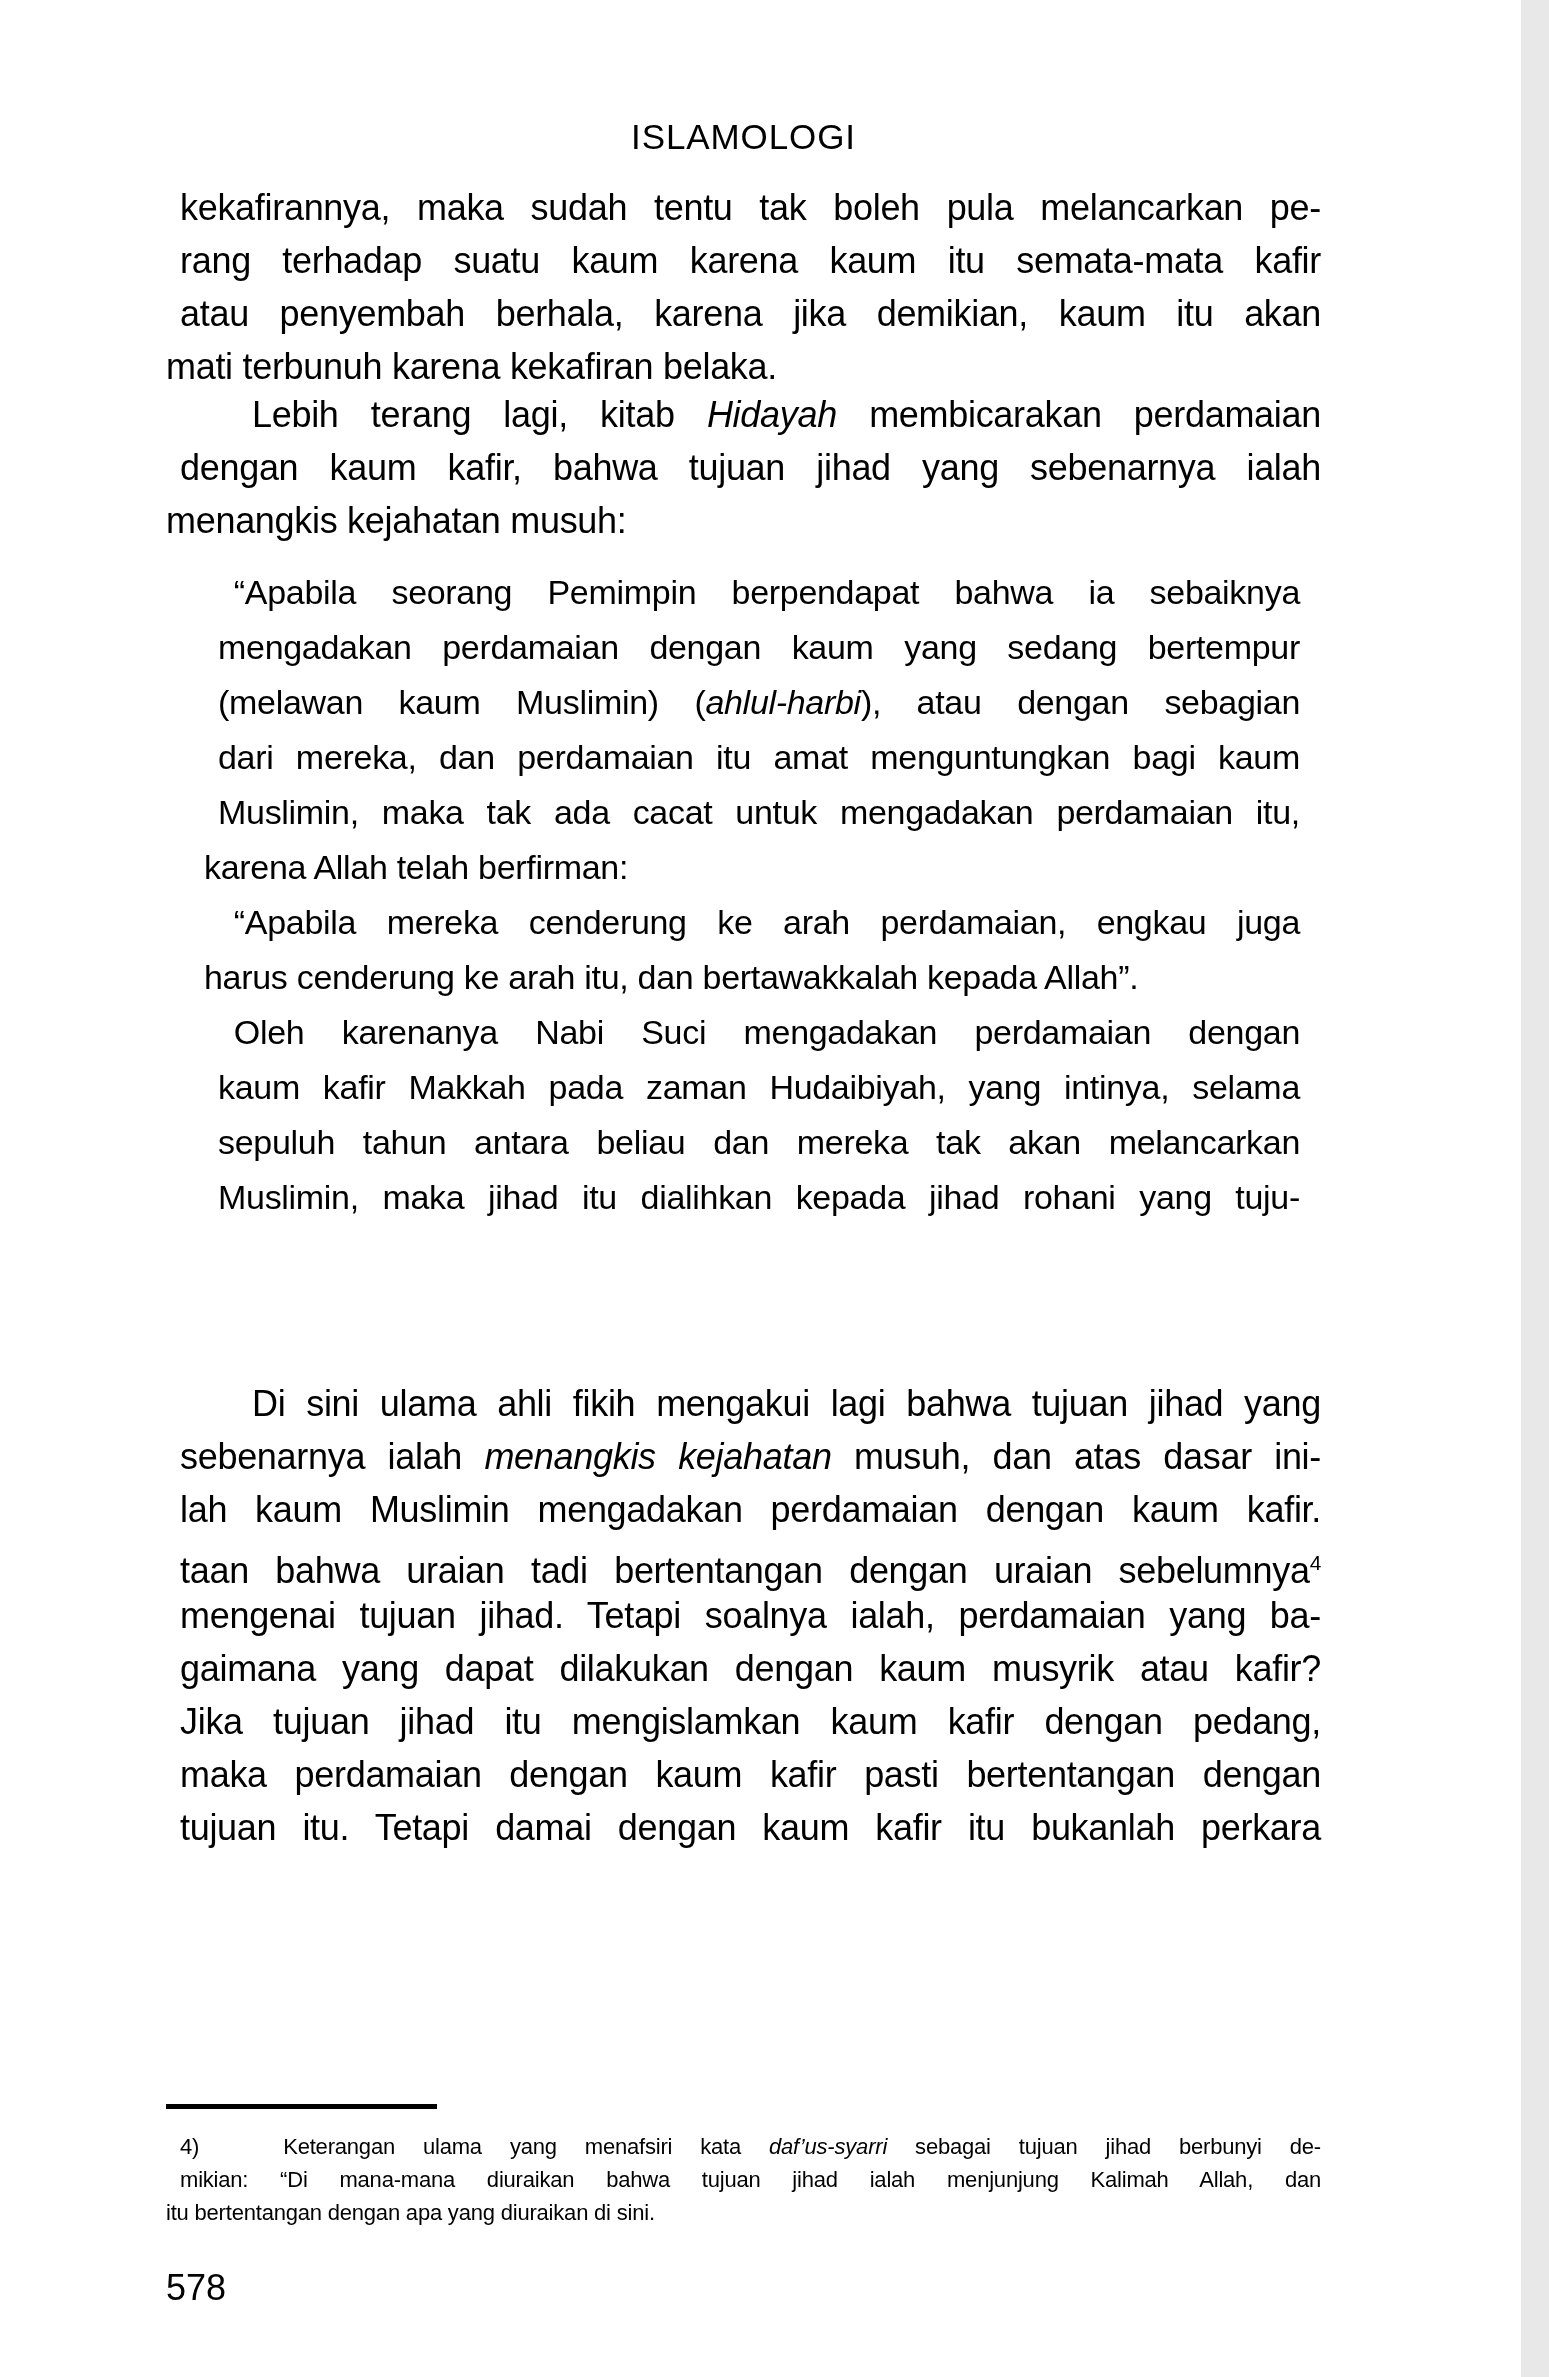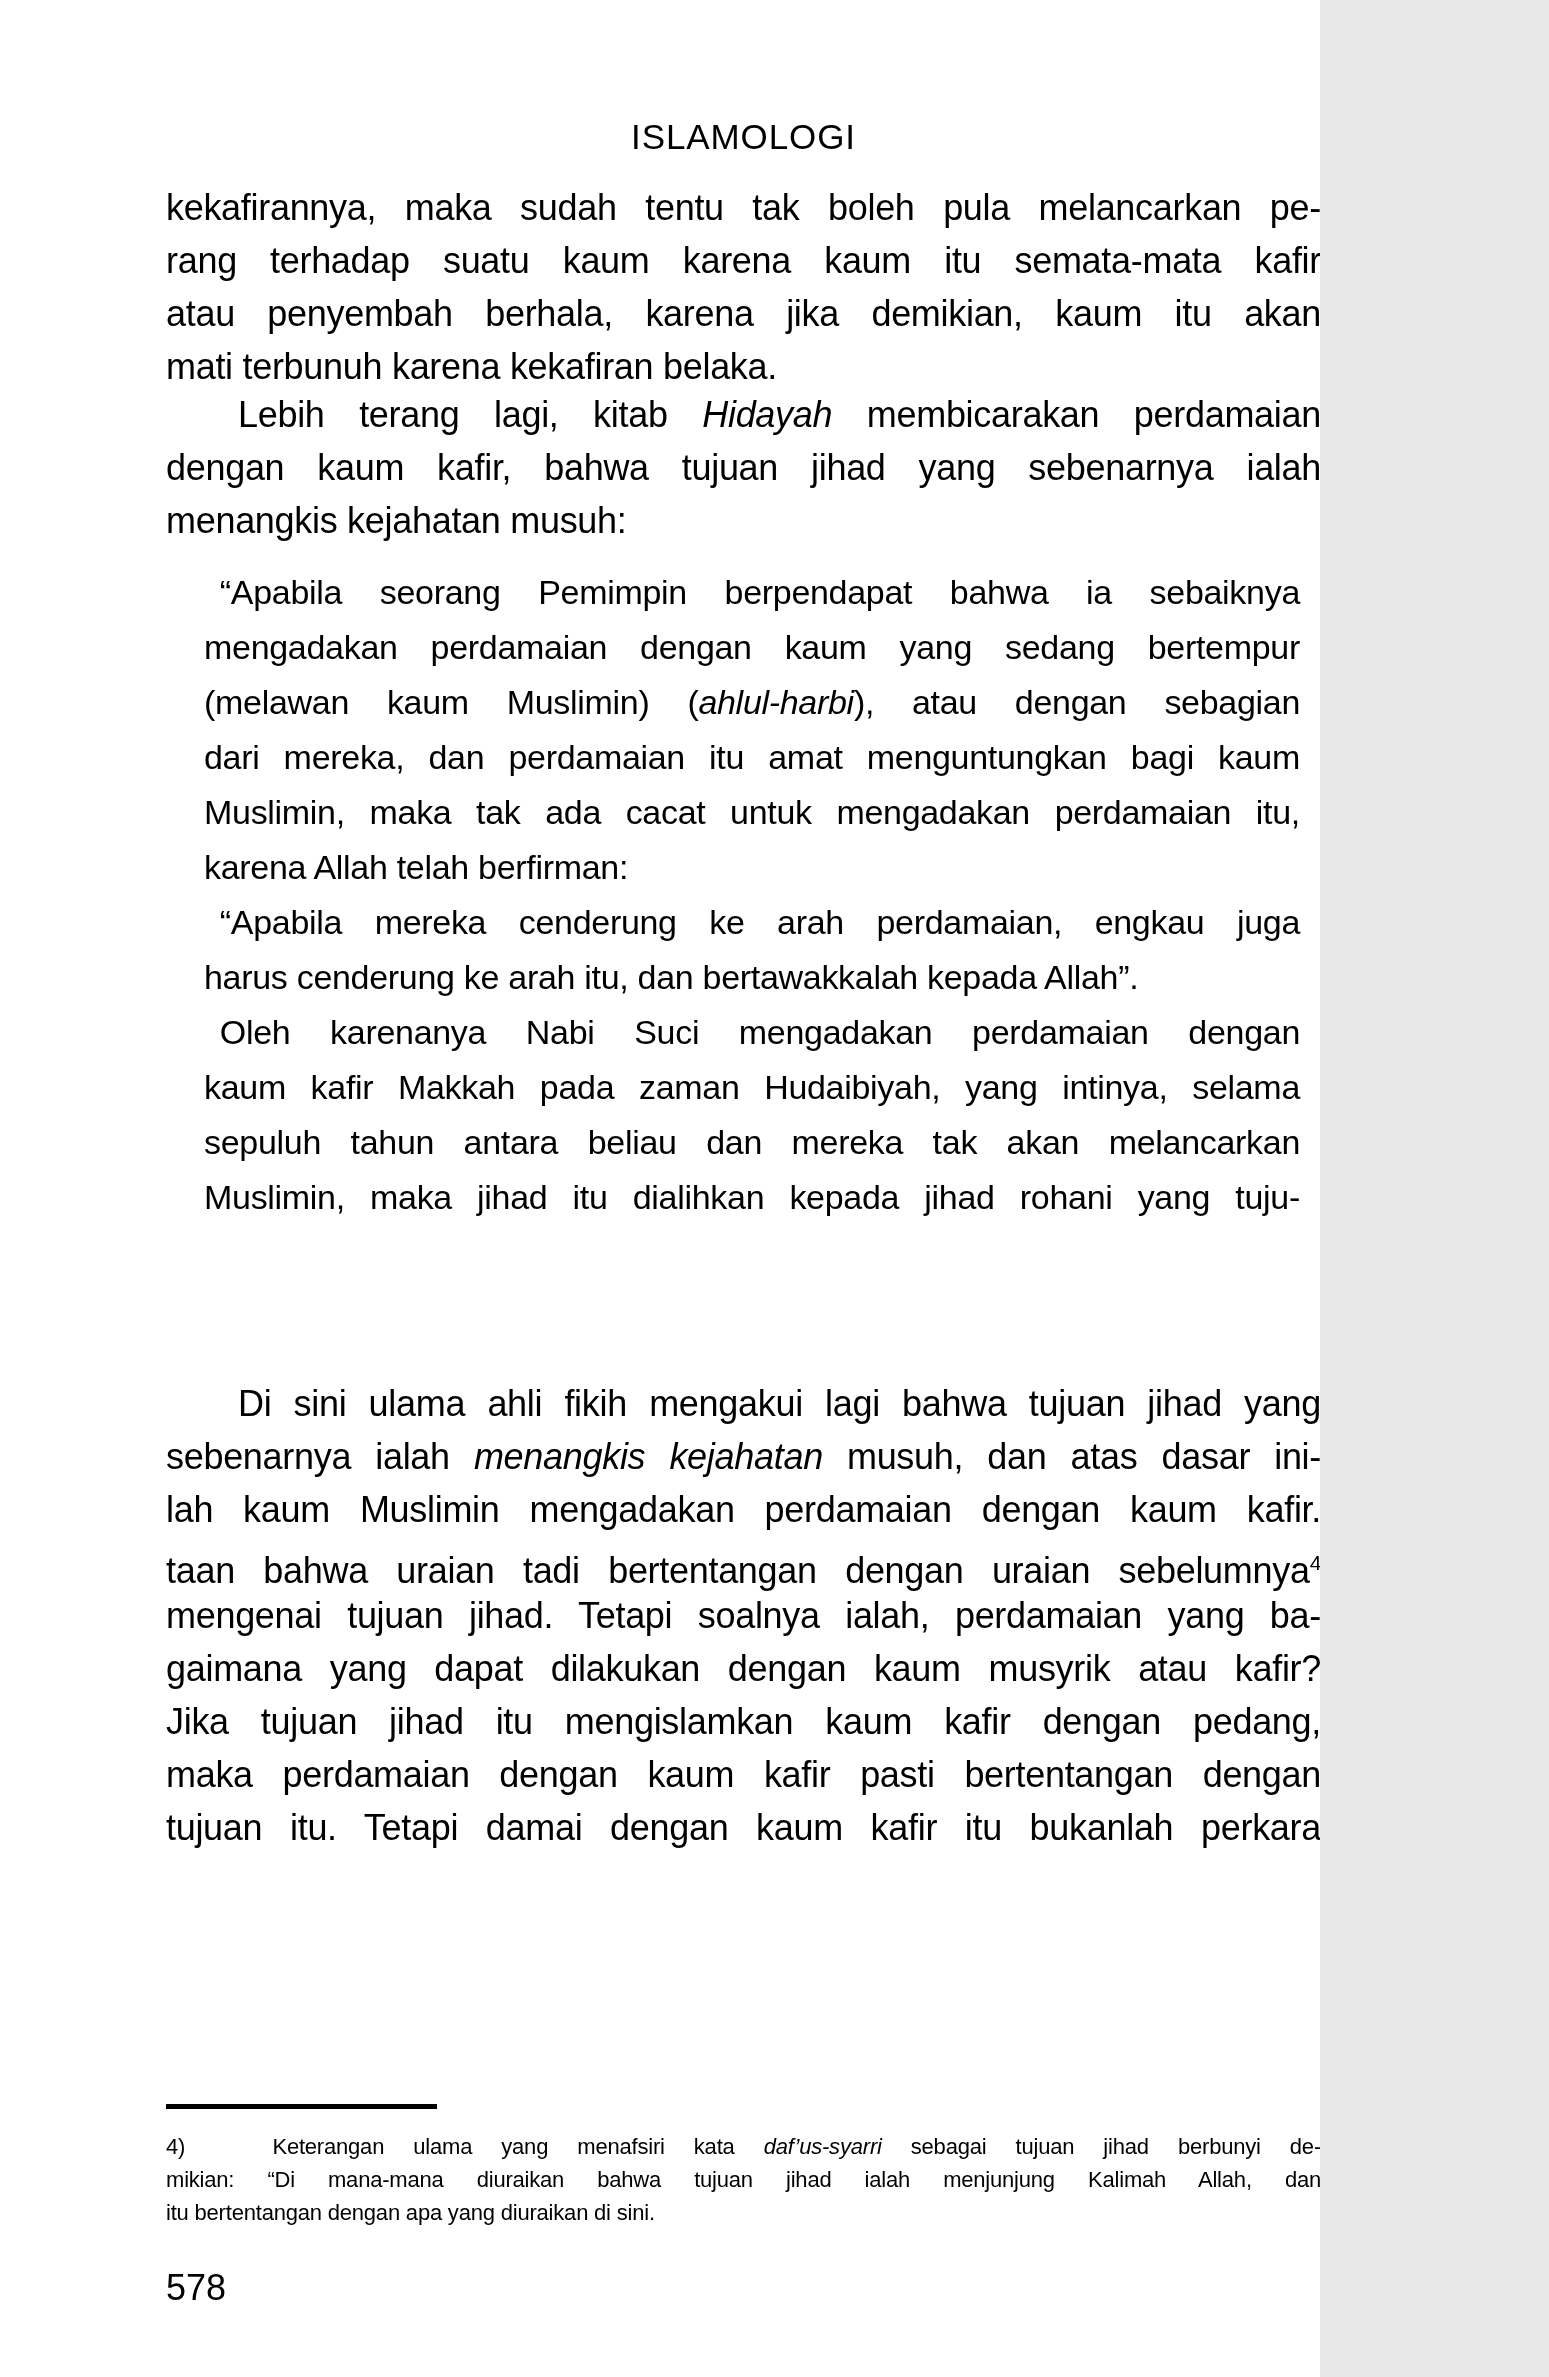--- a/index.html
+++ b/index.html
@@ -1,18 +1,18 @@
 <!DOCTYPE html>
 <html style="font-size:14px"><head>
 <meta charset="utf-8">
 <style>
   html,body{margin:0;padding:0;background:#e8e8e8;}
   .page{
     position:relative;
-    width:1320px;height:2377px;
+    width:1521px;height:2377px;
     background:#ffffff;
     color:#000000;
     font-family:"Liberation Sans", sans-serif;
     overflow:hidden;
   }
   .running-head{
     position:absolute;top:117px;left:166px;width:1155px;
     text-align:center;font-size:35px;letter-spacing:0.9px;
   }
   .block{position:absolute;left:166px;width:1155px;}
@@ -23,21 +23,21 @@
   #quote-1{
     top:565px;left:204px;width:1096px;
     font-size:34px;letter-spacing:-0.3px;
   }
   #quote-1 .line{height:55px;line-height:55px;}
   #para-3{top:1377px;}
   #para-2 .ind, #para-3 .ind{text-indent:72px;}
   #quote-1 .ind{text-indent:15.8px;}
   #footnote{top:2130px;font-size:22px;letter-spacing:-0.2px;}
   #footnote .line{height:33px;line-height:33px;}
-  .line.j{text-align:justify;text-align-last:justify;}
+  .line.j{text-align:justify;text-align-last:justify;margin-left:14px;}
   .line.j::after{content:"";display:inline-block;width:100%;}
   .line.l{text-align:right;text-align-last:left;}
   .it{font-style:italic;}
   .sup{font-size:0.58em;vertical-align:super;}
   .footnote-rule{
     position:absolute;left:166px;top:2104px;
     width:271px;height:5.3px;background:#000000;
   }
   .page-number{
     position:absolute;left:166px;top:2267px;

